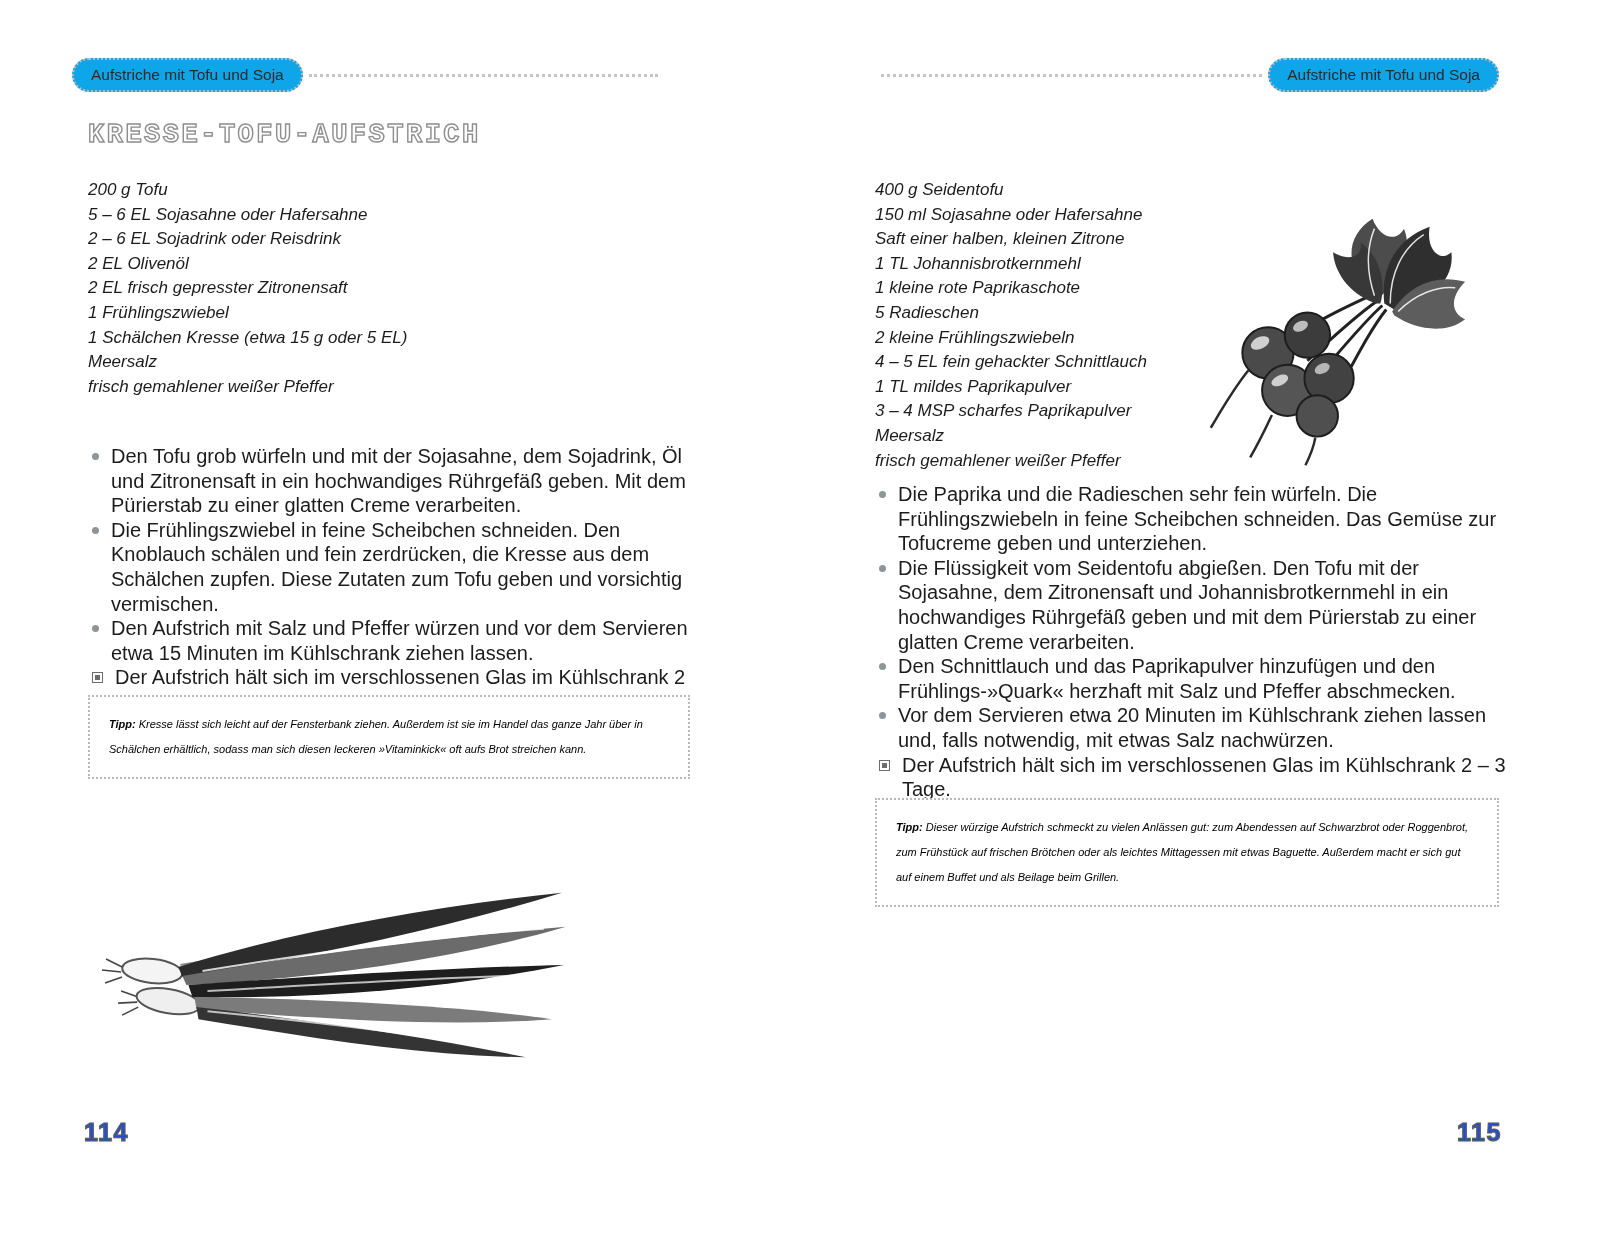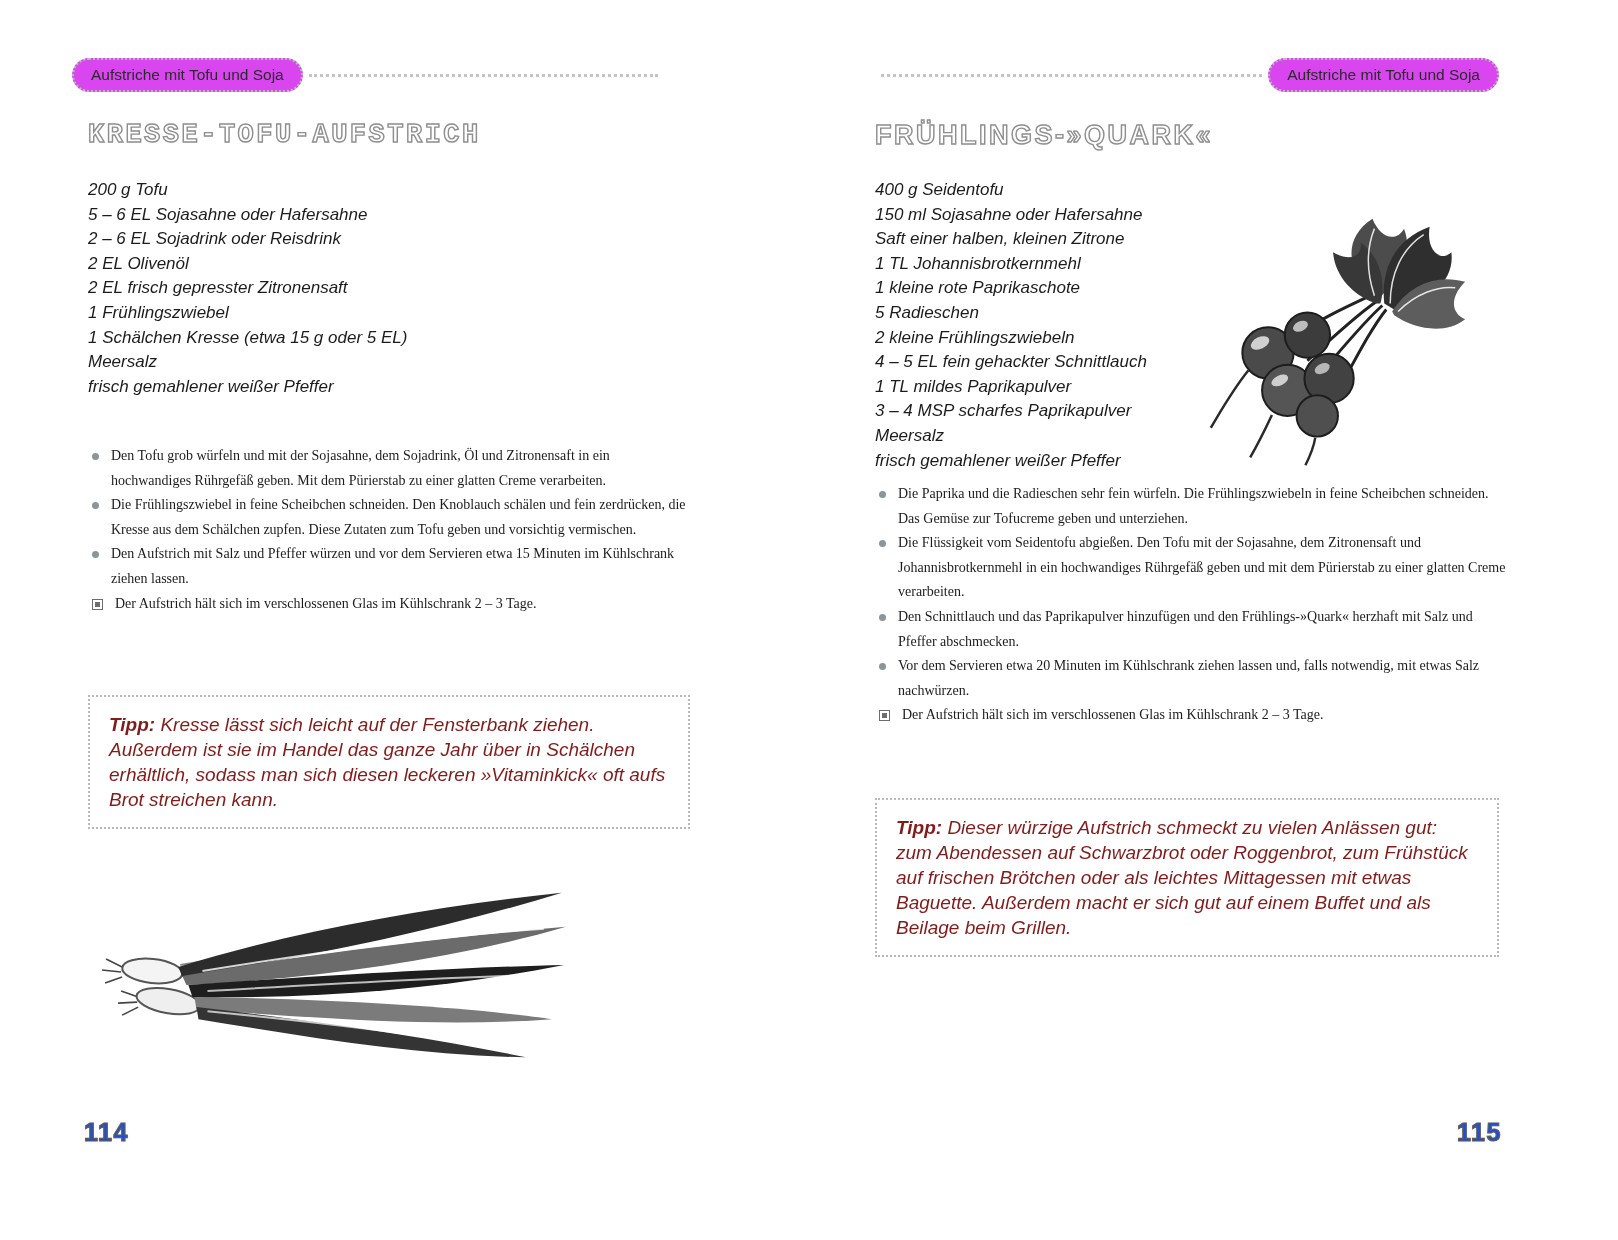--- a/index.html
+++ b/index.html
@@ -11,56 +11,56 @@
   .page{position:absolute;top:0;width:809px;height:1240px;}
   .page-left{left:0;}
   .page-right{left:809px;}
 
   
   .header-row{position:absolute;top:58px;display:flex;align-items:center;}
   .page-left .header-row{left:72px;width:592px;}
   .page-right .header-row{left:66px;width:624px;}
   .badge{
     border:2px dotted #b9b9b9;border-radius:17px;padding:6px 17px;
-    font-size:15.5px;color:#2a2a2a;white-space:nowrap;background:#d946ef;text-align:right;
+    font-size:15.5px;color:#2a2a2a;white-space:nowrap;background:#0ea5e9;text-align:right;
   }
   .dotline{flex:1;border-top:3px dotted #c4c4c4;margin:0 6px;height:0;}
 
   
   .display{
     font-weight:bold;letter-spacing:2.5px;color:#ffffff;
     -webkit-text-stroke:1.4px #8f8f8f;
     text-shadow:0 0 1px #9a9a9a;
   }
   .title{position:absolute;top:120px;font-size:27px;margin:0;}
   .page-left .title{left:88px;font-family:Liberation Mono, monospace;}
   .page-right .title{left:66px;}
 
   .ingredients{position:absolute;top:178px;font-style:italic;font-size:17px;line-height:24.6px;}
   .page-left .ingredients{left:88px;width:600px;}
   .page-right .ingredients{left:66px;width:322px;}
 
-  .steps{position:absolute;list-style:none;margin:0;padding:0;font-size:14px;line-height:24.6px;font-family:Liberation Serif, serif;}
+  .steps{position:absolute;list-style:none;margin:0;padding:0;font-size:20px;line-height:24.6px;}
   .page-left .steps{left:88px;top:444px;width:602px;}
   .page-right .steps{left:66px;top:482px;width:632px;}
   .steps li{display:flex;align-items:flex-start;}
   .bullet{flex:none;margin:9px 12px 0 4px;}
   .bullet.round{width:7px;height:7px;border-radius:50%;background:#8d9598;}
   .bullet.square{
     width:9px;height:9px;border:1.5px solid #6d6d6d;background:#fff;
     position:relative;margin-top:7px;
   }
   .bullet.square::after{
     content:"";position:absolute;left:2px;top:2px;width:5px;height:5px;background:#6d6d6d;
   }
 
   .tipbox{
     position:absolute;border:2px dotted #b9b9b9;background:#fff;
     padding:15px 19px;box-sizing:border-box;
-    font-size:19px;line-height:25px;font-style:italic;color:#7f1d1d;
+    font-size:11px;line-height:25px;font-style:italic;color:#000000;
   }
   .page-left .tipbox{left:88px;top:695px;width:602px;}
   .page-right .tipbox{left:66px;top:798px;width:624px;}
   .tip-label{font-weight:bold;}
 
   .illustration{position:absolute;}
   .page-left .illustration{left:92px;top:878px;width:482px;height:202px;}
   .page-right .illustration{left:388px;top:212px;width:276px;height:258px;}
 
   .pagenum{position:absolute;top:1118px;font-size:25px;letter-spacing:1.5px;
@@ -147,21 +147,20 @@
 
 <div class="page page-right">
 
   <div class="header-row">
     <div class="dotline"></div>
     <div class="badge">
       <span>Aufstriche mit Tofu und Soja</span>
     </div>
   </div>
 
-  <h1 class="title display">FRÜHLINGS-»QUARK«</h1>
 
   <div class="ingredients">
     <div>400 g Seidentofu</div>
     <div>150 ml Sojasahne oder Hafersahne</div>
     <div>Saft einer halben, kleinen Zitrone</div>
     <div>1 TL Johannisbrotkernmehl</div>
     <div>1 kleine rote Paprikaschote</div>
     <div>5 Radieschen</div>
     <div>2 kleine Frühlingszwiebeln</div>
     <div>4 – 5 EL fein gehackter Schnittlauch</div>

